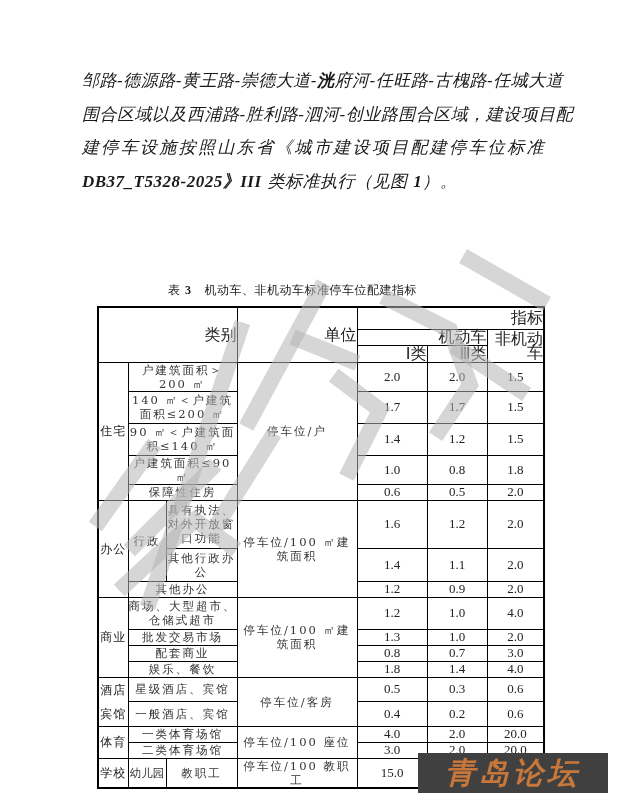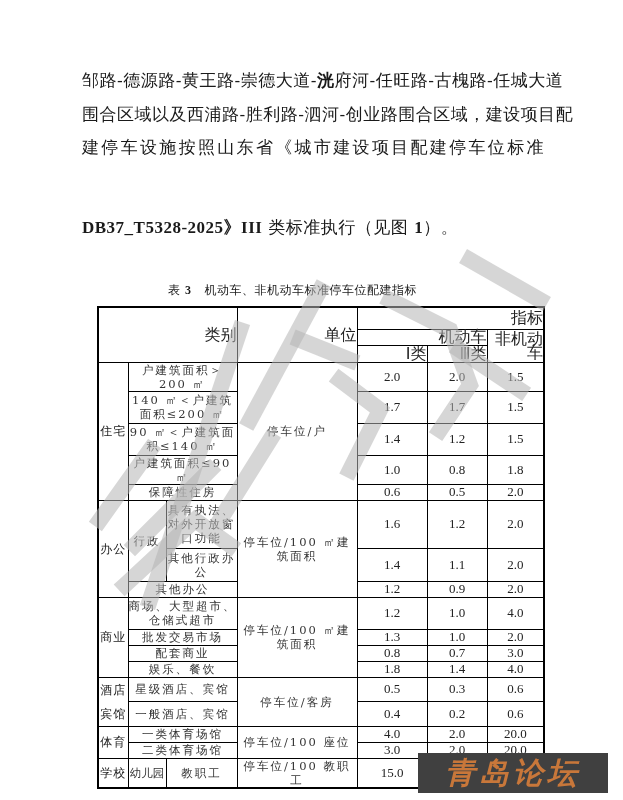--- a/index.html
+++ b/index.html
@@ -5,21 +5,21 @@
   html, body { margin: 0; padding: 0; }
   body {
     width: 623px; height: 800px; background: #ffffff; position: relative; overflow: hidden;
     font-family: "DejaVu Serif", "Liberation Serif", serif; color: #1a1a1a;
   }
   .para {
     position: absolute; left: 82px; top: 64px; width: 462px;
     font-size: 17px; line-height: 33.5px; text-align: justify; text-align-last: justify;
     letter-spacing: 0.5px;
   }
-  .para .line { display: block; white-space: nowrap; text-align: justify; text-align-last: justify; }
+  .para .line { display: block; white-space: nowrap; text-align: justify; text-align-last: justify; font-style: italic; }
   .para b { font-family: "Liberation Serif", serif; font-weight: bold; }
   .caption {
     position: absolute; left: 0; width: 585px; top: 282px; text-align: center;
     font-size: 12px; letter-spacing: 0.5px;
   }
   .caption b { font-family: "Liberation Serif", serif; }
   table.t {
     position: absolute; left: 97px; top: 306px; border-collapse: collapse;
     border: 2px solid #000; font-size: 12px; color: #222;
     font-family: "DejaVu Serif", "Liberation Serif", serif;
@@ -41,21 +41,21 @@
     font-size: 30px; font-style: italic; letter-spacing: 4px; text-align: center; line-height: 40px;
   }
 </style>
 </head>
 <body>
 
 <div class="para">
   <span class="line"><span>邹路-德源路-黄王路-崇德大道-</span><b>洸</b><span>府河-任旺路-古槐路-任城大道</span></span>
   <span class="line">围合区域以及西浦路-胜利路-泗河-创业路围合区域，建设项目配</span>
   <span class="line">建停车设施按照山东省《城市建设项目配建停车位标准</span>
-  <span class="line" style="text-align:left;text-align-last:left;margin-top:46px;"><b>DB37_T5328-2025》III</b><span> 类标准执行（见图 </span><b>1</b><span>）。</span></span>
+  <span class="line" style="text-align:left;text-align-last:left;"><b>DB37_T5328-2025》III</b><span> 类标准执行（见图 </span><b>1</b><span>）。</span></span>
 </div>
 
 <div class="caption">
   <span>表 </span><b>3</b>&nbsp;&nbsp;&nbsp;<span>机动车、非机动车标准停车位配建指标</span>
 </div>
 
 <table class="t">
   <colgroup>
     <col style="width:30px">
       <col style="width:38px">

